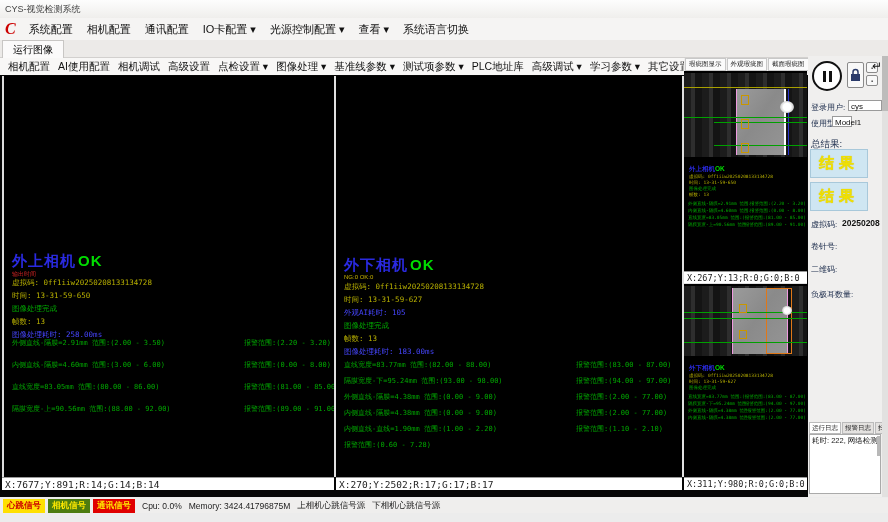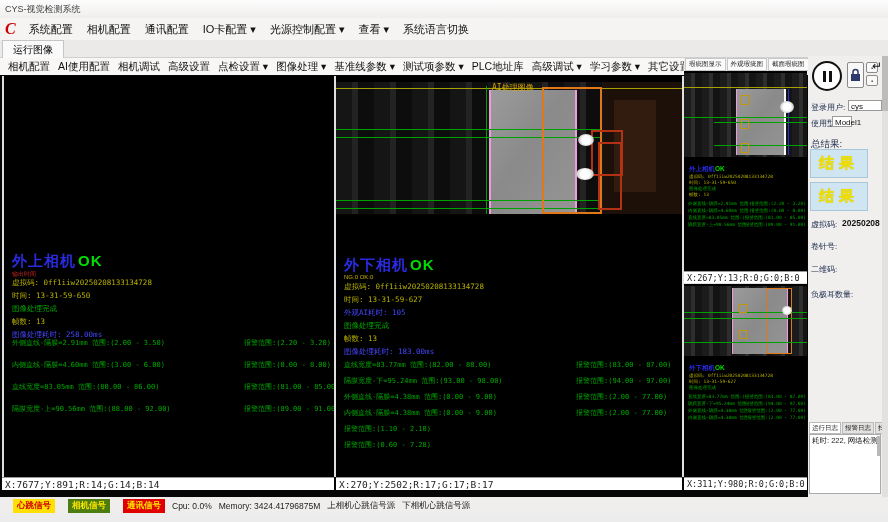--- a/index.html
+++ b/index.html
@@ -102,21 +102,21 @@
   .log-tab.active{background:#fff}
   #log-box{left:1px;top:378px;width:72px;height:60px;background:#fff;border:1px solid #aaa;
            font-size:7.5px;line-height:9px;color:#222;padding:1px 2px;box-sizing:border-box;overflow:hidden}
   #log-scroll{left:69px;top:380px;width:3px;height:20px;background:#b8b8b8}
   #sb-scrollbar{left:74px;top:0;width:6px;height:441px;background:#e2e1e0}
   #sb-thumb{left:74px;top:0;width:6px;height:55px;background:#bdbcbb}
 
   
   #statusbar{left:0;top:498px;width:888px;height:15px;background:#efeeed;display:flex;align-items:center;
              font-size:8.5px;color:#222}
-  .badge{font-weight:bold;padding:1px 4px;margin-left:13px;white-space:nowrap}
+  .badge{font-weight:bold;padding:1px 4px;margin-left:3px;white-space:nowrap}
   .badge1{background:#ffe000;color:#c00}
   .badge2{background:#4d7c0f;color:#ffe800}
   .badge3{background:#e00000;color:#ffe800}
   .sb-stat{margin-left:7px;white-space:nowrap}
 </style>
 </head>
 <body>
 
 <div class="abs" id="titlebar">CYS-视觉检测系统</div>
 
@@ -175,37 +175,20 @@
     <span class="m1">直线宽度=83.05mm 范围:(80.00 - 86.00)</span>
       <span>报警范围:(81.00 - 85.00)</span>
   </div>
   <div class="meas" style="top:328px">
     <span class="m1">隔膜宽度-上=90.56mm 范围:(88.00 - 92.00)</span>
       <span>报警范围:(89.00 - 91.00)</span>
   </div>
 </div>
 
 <div class="panel" id="panel-mid">
-  <div class="cam-img" style="left:0;top:6px;width:346px;height:132px">
-    <div class="brown" style="left:268px;top:0;width:78px;height:132px"></div>
-    <div class="brown-in" style="left:278px;top:18px;width:42px;height:92px"></div>
-    <div class="hline yellowl" style="left:0;top:6px;width:346px"></div>
-    <div class="vline green" style="left:150px;top:4px;height:128px;width:1px"></div>
-    <div class="electrode" style="left:153px;top:8px;width:88px;height:124px"></div>
-    <div class="hline green" style="left:0;top:47px;width:266px"></div>
-    <div class="hline green" style="left:0;top:55px;width:266px"></div>
-    <div class="hline green" style="left:0;top:118px;width:266px"></div>
-    <div class="hline green" style="left:0;top:126px;width:266px"></div>
-    <div class="box-orange" style="left:206px;top:5px;width:60px;height:127px"></div>
-    <div class="box-red" style="left:255px;top:48px;width:32px;height:46px"></div>
-    <div class="box-red" style="left:262px;top:60px;width:24px;height:68px"></div>
-    <div class="blob" style="left:242px;top:52px;width:16px;height:12px"></div>
-    <div class="blob" style="left:240px;top:86px;width:18px;height:12px"></div>
-    <div class="overlay-y" style="left:156px;top:0">AI处理图像</div>
-  </div>
   <div class="tb cam-title" style="top:180px">
     <span>外下相机</span><span class="ok">OK</span>
   </div>
   <div class="tb sub-yel" style="top:198px">NG:0 OK:0</div>
   <div class="tb iline t-y" style="top:206px">虚拟码: 0ff1iiw20250208133134728</div>
   <div class="tb iline t-y" style="top:219px">时间: 13-31-59-627</div>
   <div class="tb iline t-b" style="top:232px">外观AI耗时: 105</div>
   <div class="tb iline t-g" style="top:245px">图像处理完成</div>
   <div class="tb iline t-y" style="top:258px">帧数: 13</div>
   <div class="tb iline t-b" style="top:271px">图像处理耗时: 183.00ms</div>
@@ -220,20 +203,21 @@
   </div>
   <div class="meas" style="top:316px">
     <span class="m1">外侧直线-隔膜=4.38mm 范围:(0.00 - 9.00)</span>
       <span>报警范围:(2.00 - 77.00)</span>
   </div>
   <div class="meas" style="top:332px">
     <span class="m1">内侧直线-隔膜=4.38mm 范围:(0.00 - 9.00)</span>
       <span>报警范围:(2.00 - 77.00)</span>
   </div>
   <div class="meas" style="top:348px">
+    <span class="m1">内侧直线-直线=1.90mm 范围:(1.00 - 2.20)</span>
       <span>报警范围:(1.10 - 2.10)</span>
   </div>
   <div class="meas" style="top:364px">
       <span>报警范围:(0.60 - 7.28)</span>
   </div>
 </div>
 
 <div class="abs" id="rt-tabs">
   <span class="rt-tab">瑕疵图显示</span>
   <span class="rt-tab">外观瑕疵图</span>

